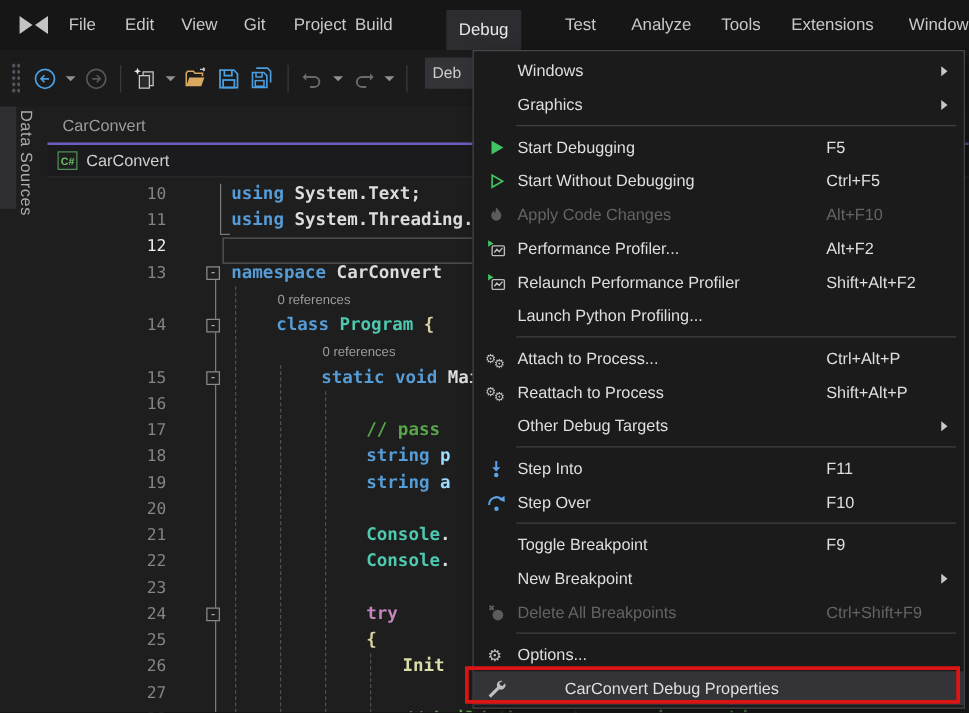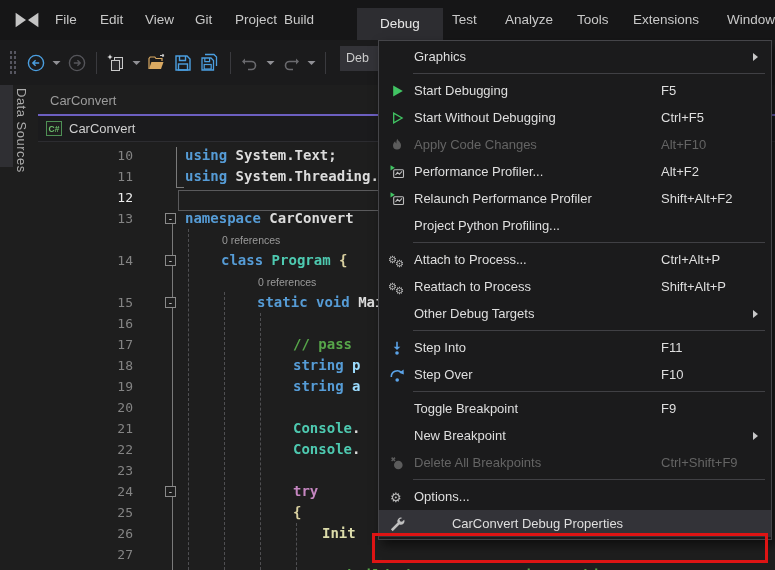--- a/index.html
+++ b/index.html
@@ -7,21 +7,21 @@
        font-family:"Liberation Sans",sans-serif;-webkit-font-smoothing:antialiased;}
 
   
   .menubar{position:absolute;left:0;top:0;width:775px;height:40px;background:#161617;z-index:10;}
   .logo{position:absolute;left:12px;top:7px;width:30px;height:26px;}
   .mb-item{position:absolute;top:0;height:40px;line-height:40px;font-size:13.5px;color:#C9C9C9;cursor:default;white-space:nowrap;}
   .mb-item:nth-child(1){left:55px}.mb-item:nth-child(2){left:100px}.mb-item:nth-child(3){left:145px}
   .mb-item:nth-child(4){left:195px}.mb-item:nth-child(5){left:235px}.mb-item:nth-child(6){left:284px}
   .mb-item:nth-child(7){left:357px}.mb-item:nth-child(8){left:452px}.mb-item:nth-child(9){left:505px}
   .mb-item:nth-child(10){left:577px}.mb-item:nth-child(11){left:633px}.mb-item:nth-child(12){left:727px}
-  .mb-item.active{background:#2D2D31;top:8px;height:32px;line-height:32px;padding:0 23px;color:#E8E8E8;}
+  .mb-item.active{background:#2D2D31;top:8px;height:32px;line-height:32px;padding:0 10px;color:#E8E8E8;}
 
   
   .toolbar{position:absolute;left:0;top:40px;width:775px;height:45px;background:#1B1B1C;z-index:10;
            display:flex;align-items:center;padding-left:6px;box-sizing:border-box;}
   .tb-ico{display:flex;align-items:center;justify-content:center;margin:0 3px;}
   .tb-sep{width:1px;height:22px;background:#3A3A3E;margin:0 6px;}
   .grip-dots{width:7px;height:26px;background-image:radial-gradient(#565660 1.1px, transparent 1.3px);
              background-size:4px 5px;margin-right:4px;}
   .config-box{position:absolute;left:340px;top:46px;width:52px;height:25px;background:#333338;
               color:#CCCCCC;font-size:12.5px;line-height:25px;padding-left:6px;box-sizing:border-box;z-index:11;}
@@ -305,20 +305,26 @@
         <div class="cl">
           <span class="ln">28</span>
           <span class="ct ind-4"><span class="tok-cm">// build the contemporaries archive</span></span>
         </div>
       </div>
   </div>
 
   <div class="menu-panel" id="debug-menu">
       <div class="mi">
         <span class="ico"></span>
+        <span class="lbl">Windows</span>
+        <span class="sc"></span>
+        <span class="arr"></span>
+      </div>
+      <div class="mi">
+        <span class="ico"></span>
         <span class="lbl">Graphics</span>
         <span class="sc"></span>
         <span class="arr"></span>
       </div>
       <div class="menu-sep"></div>
       <div class="mi">
         <span class="ico">
           <svg width="16" height="16" viewBox="0 0 16 16">
             <path d="M4.2 2.5v11l9.6-5.5z" fill="var(--debug-green)"></path>
           </svg>
@@ -366,21 +372,21 @@
             <rect x="4.7" y="5.7" width="9.8" height="7.8" rx="1" fill="none" stroke="#BDBDBD" stroke-width="1.1"></rect>
             <path d="M6.5 11l2-2.6 1.9 1.9 2.6-3" fill="none" stroke="#BDBDBD" stroke-width="1.1"></path>
           </svg>
         </span>
         <span class="lbl">Relaunch Performance Profiler</span>
         <span class="sc">Shift+Alt+F2</span>
         <span></span>
       </div>
       <div class="mi">
         <span class="ico"></span>
-        <span class="lbl">Project Python Profiling...</span>
+        <span class="lbl">Launch Python Profiling...</span>
         <span class="sc"></span>
         <span></span>
       </div>
       <div class="menu-sep"></div>
       <div class="mi">
         <span class="ico">
           <svg width="16" height="16" viewBox="0 0 16 16">
             <text x="-1" y="11" font-size="10" fill="#BDBDBD">⚙</text>
             <text x="6" y="15" font-size="10" fill="#BDBDBD">⚙</text>
           </svg>

